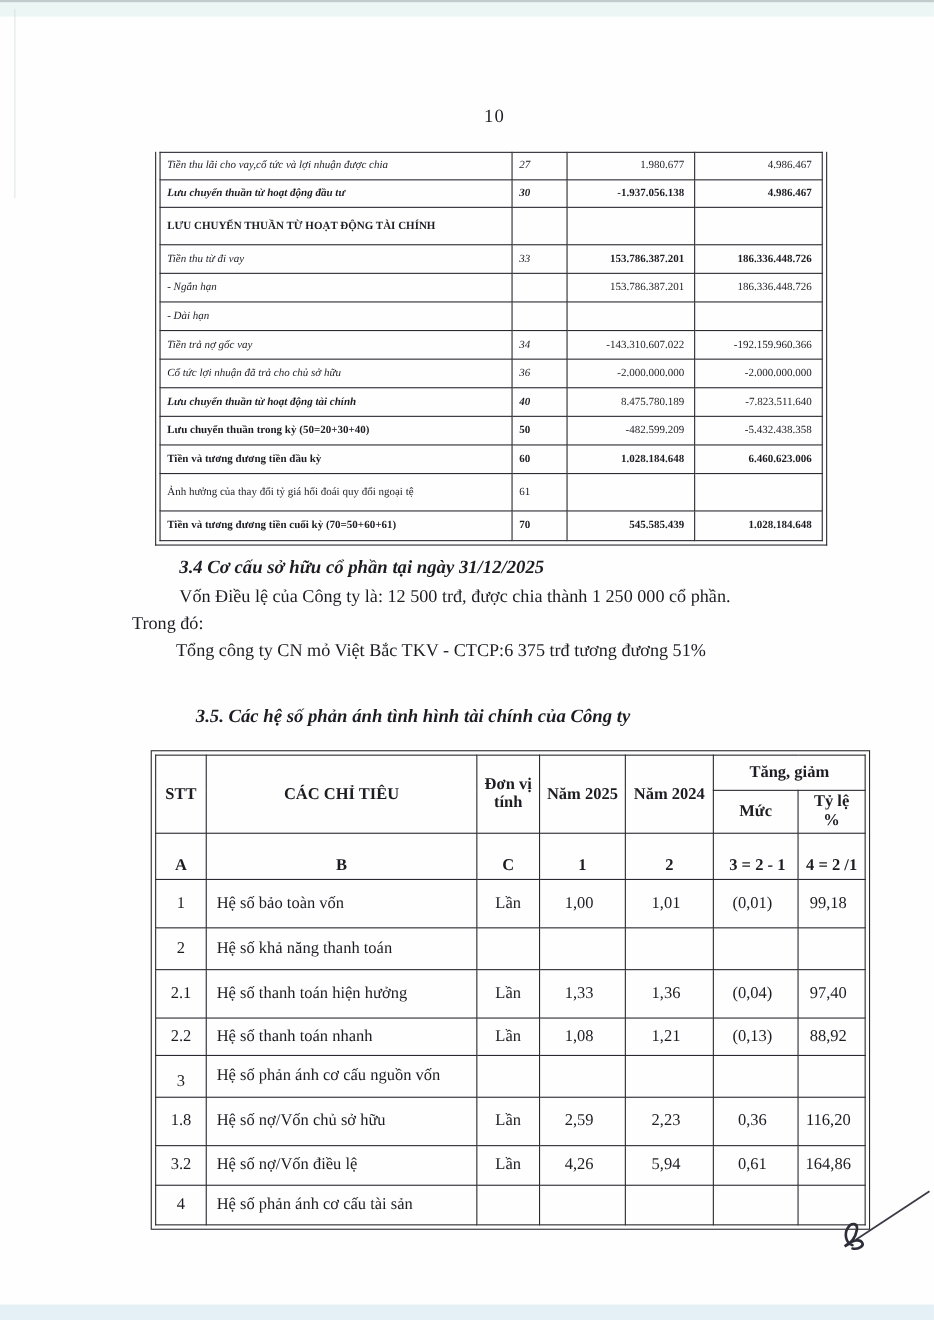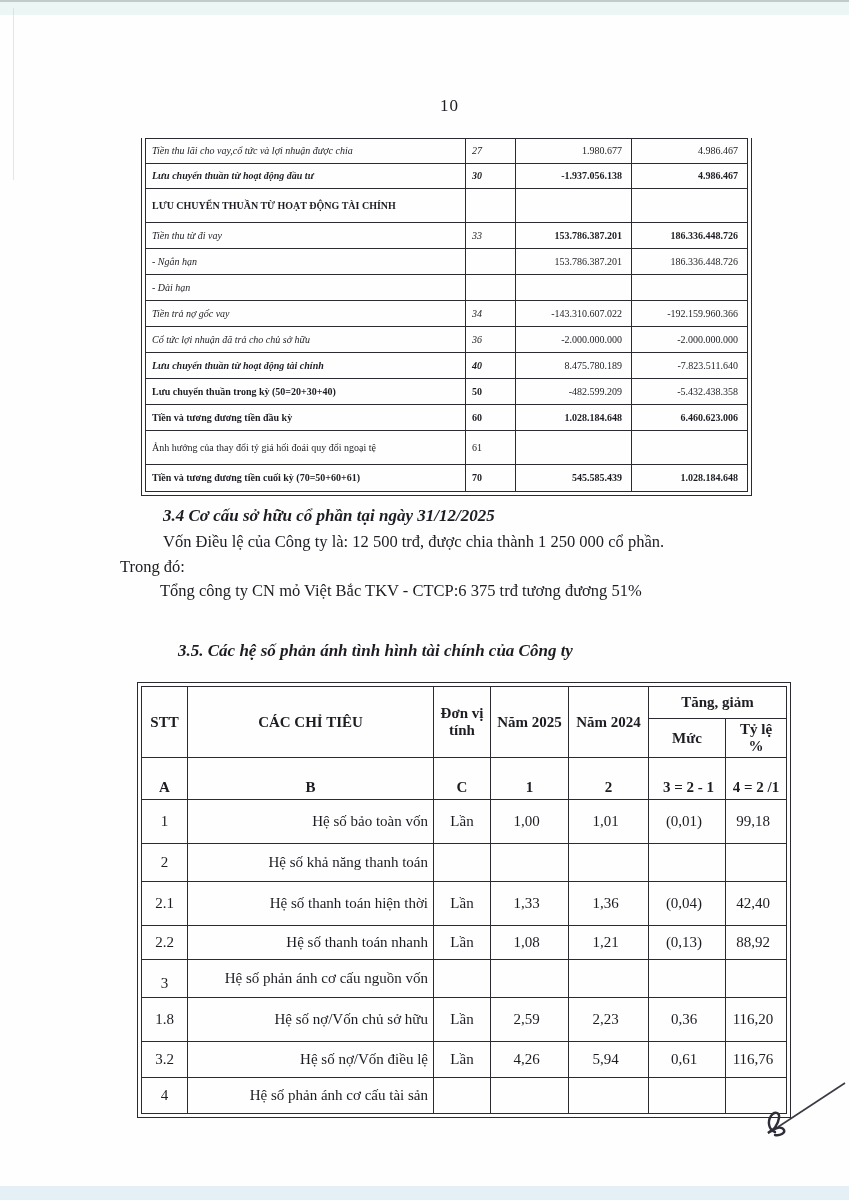--- a/index.html
+++ b/index.html
@@ -49,21 +49,21 @@
   }
   table.t2{border-collapse:collapse;width:645px;table-layout:fixed;}
   table.t2 td,table.t2 th{
     border:1.4px solid #2a2a30;font-size:15px;line-height:17px;
     padding:2px 5px;overflow:hidden;font-weight:normal;
   }
   table.t2 th{font-weight:bold;text-align:center;vertical-align:middle;}
   table.t2 tr.subhead td{font-weight:bold;text-align:center;vertical-align:bottom;padding-bottom:3px;}
   table.t2 td.stt{text-align:center;vertical-align:middle;}
   table.t2 td.stt.vb{vertical-align:bottom;padding-bottom:5px;}
-  table.t2 td.crit{text-align:right;padding-left:9px;vertical-align:middle;}
+  table.t2 td.crit{text-align:left;padding-left:9px;vertical-align:middle;}
   table.t2 td.unit{text-align:center;vertical-align:middle;}
   table.t2 td.num{text-align:center;padding-right:11px;vertical-align:middle;}
   .narrow{display:inline-block;width:54px;text-align:right;}
 
   .signature{position:absolute;left:752px;top:1075px;width:97px;height:72px;}
 </style>
 </head>
 <body>
 
 <div class="page">
@@ -223,26 +223,26 @@
           <td class="stt">2</td>
           <td class="crit b">Hệ số khả năng thanh toán</td>
           <td class="unit"></td>
           <td class="num"></td>
           <td class="num"></td>
           <td class="num"></td>
           <td class="num"></td>
         </tr>
         <tr style="height:44px">
           <td class="stt">2.1</td>
-          <td class="crit">Hệ số thanh toán hiện thời</td>
+          <td class="crit">Hệ số thanh toán hiện hưởng</td>
           <td class="unit">Lần</td>
           <td class="num">1,33</td>
           <td class="num">1,36</td>
           <td class="num">(0,04)</td>
-          <td class="num">42,40</td>
+          <td class="num">97,40</td>
         </tr>
         <tr style="height:34px">
           <td class="stt">2.2</td>
           <td class="crit">Hệ số thanh toán nhanh</td>
           <td class="unit">Lần</td>
           <td class="num">1,08</td>
           <td class="num">1,21</td>
           <td class="num">(0,13)</td>
           <td class="num">88,92</td>
         </tr>
@@ -264,21 +264,21 @@
           <td class="num">0,36</td>
           <td class="num">116,20</td>
         </tr>
         <tr style="height:36px">
           <td class="stt">3.2</td>
           <td class="crit">Hệ số nợ/Vốn điều lệ</td>
           <td class="unit">Lần</td>
           <td class="num">4,26</td>
           <td class="num">5,94</td>
           <td class="num">0,61</td>
-          <td class="num">116,76</td>
+          <td class="num">164,86</td>
         </tr>
         <tr style="height:36px">
           <td class="stt">4</td>
           <td class="crit b">Hệ số phản ánh cơ cấu tài sản</td>
           <td class="unit"></td>
           <td class="num"></td>
           <td class="num"></td>
           <td class="num"></td>
           <td class="num"></td>
         </tr>

